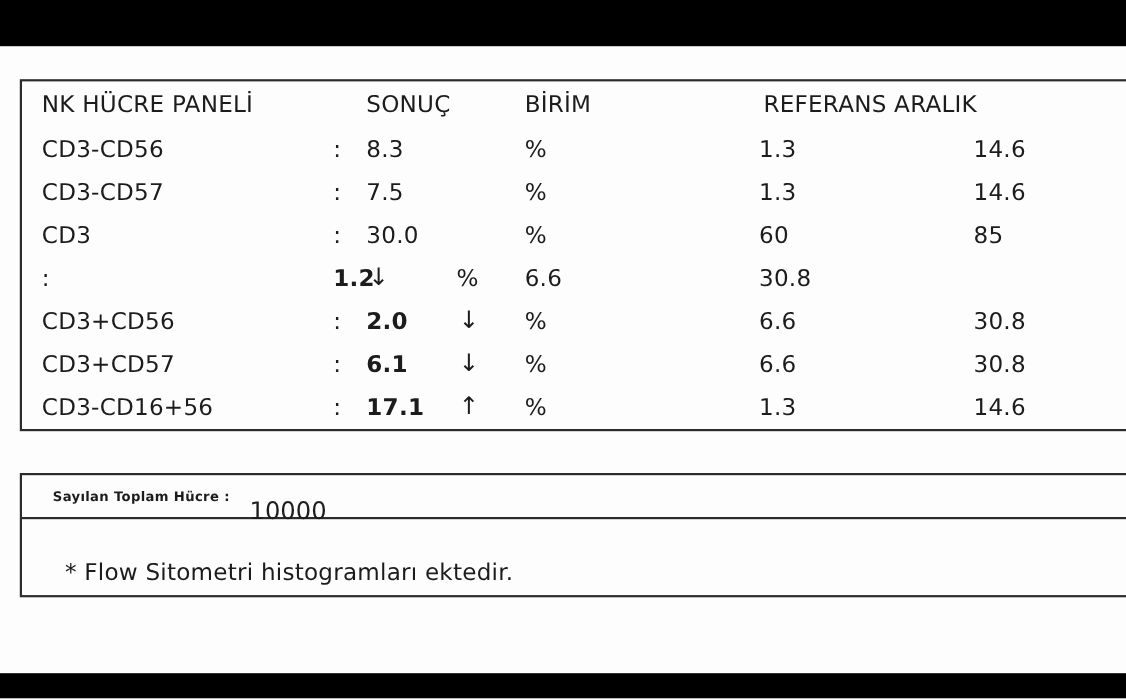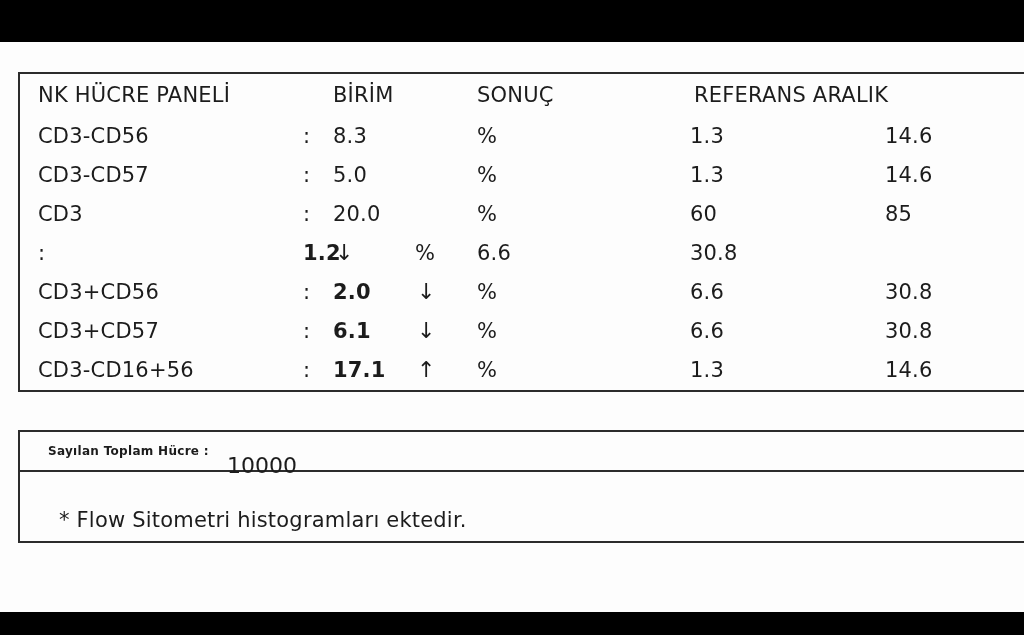--- a/index.html
+++ b/index.html
@@ -78,47 +78,47 @@
 </style>
 </head>
 <body>
 
 <div class="letterbox top"></div>
 
 <div class="panel-table">
   <div class="prow header">
     <span class="cell">NK HÜCRE PANELİ</span>
     <span class="cell"></span>
+    <span class="cell">SONUÇ</span>
     <span class="cell">BİRİM</span>
-    <span class="cell">SONUÇ</span>
     <span class="cell ref-header">REFERANS ARALIK</span>
   </div>
   <div id="table-rows">
       <div class="prow">
     <span class="cell name">CD3-CD56</span>
     <span class="cell colon">:</span>
     <span class="cell result">8.3</span>
     <span class="cell flag"></span>
     <span class="cell unit">%</span>
     <span class="cell ref-low">1.3</span>
     <span class="cell ref-high">14.6</span>
   </div>
       <div class="prow">
     <span class="cell name">CD3-CD57</span>
     <span class="cell colon">:</span>
-    <span class="cell result">5.0</span>
+    <span class="cell result">7.5</span>
     <span class="cell flag"></span>
     <span class="cell unit">%</span>
     <span class="cell ref-low">1.3</span>
     <span class="cell ref-high">14.6</span>
   </div>
       <div class="prow">
     <span class="cell name">CD3</span>
     <span class="cell colon">:</span>
-    <span class="cell result">20.0</span>
+    <span class="cell result">30.0</span>
     <span class="cell flag"></span>
     <span class="cell unit">%</span>
     <span class="cell ref-low">60</span>
     <span class="cell ref-high">85</span>
   </div>
       <div class="prow bold-result">
     <span class="cell colon">:</span>
     <span class="cell result">1.2</span>
     <span class="cell flag">↓</span>
     <span class="cell unit">%</span>

